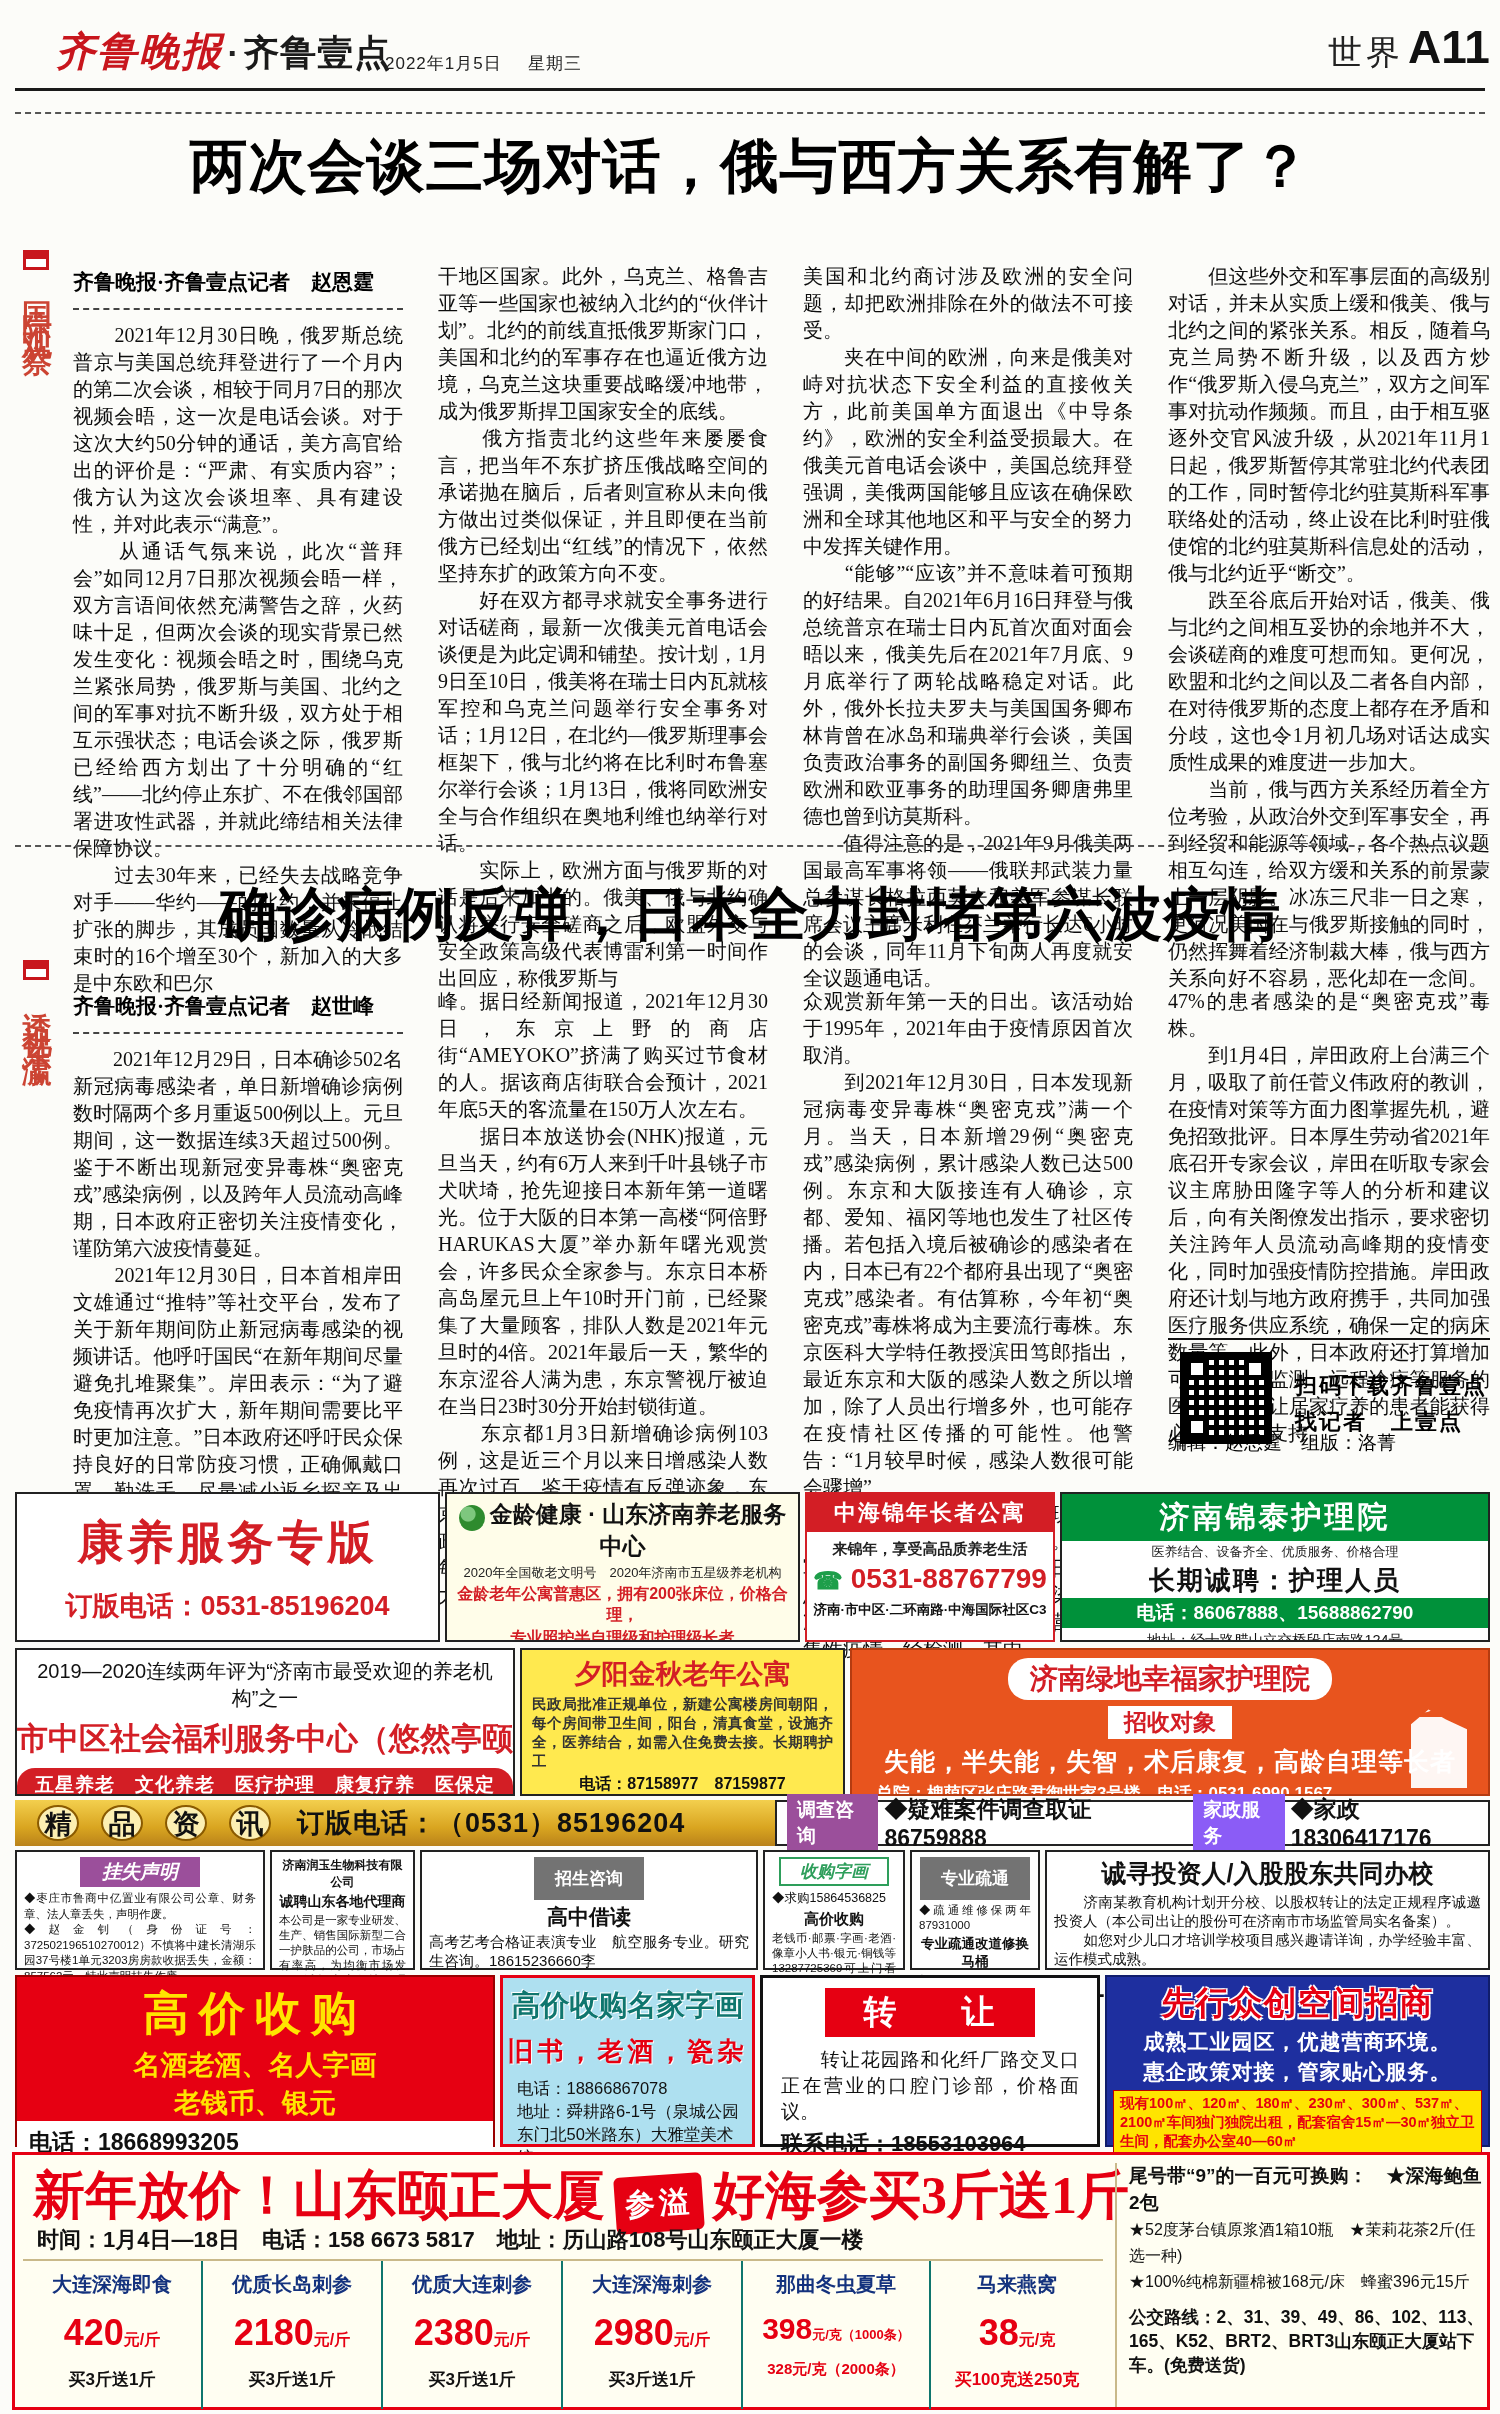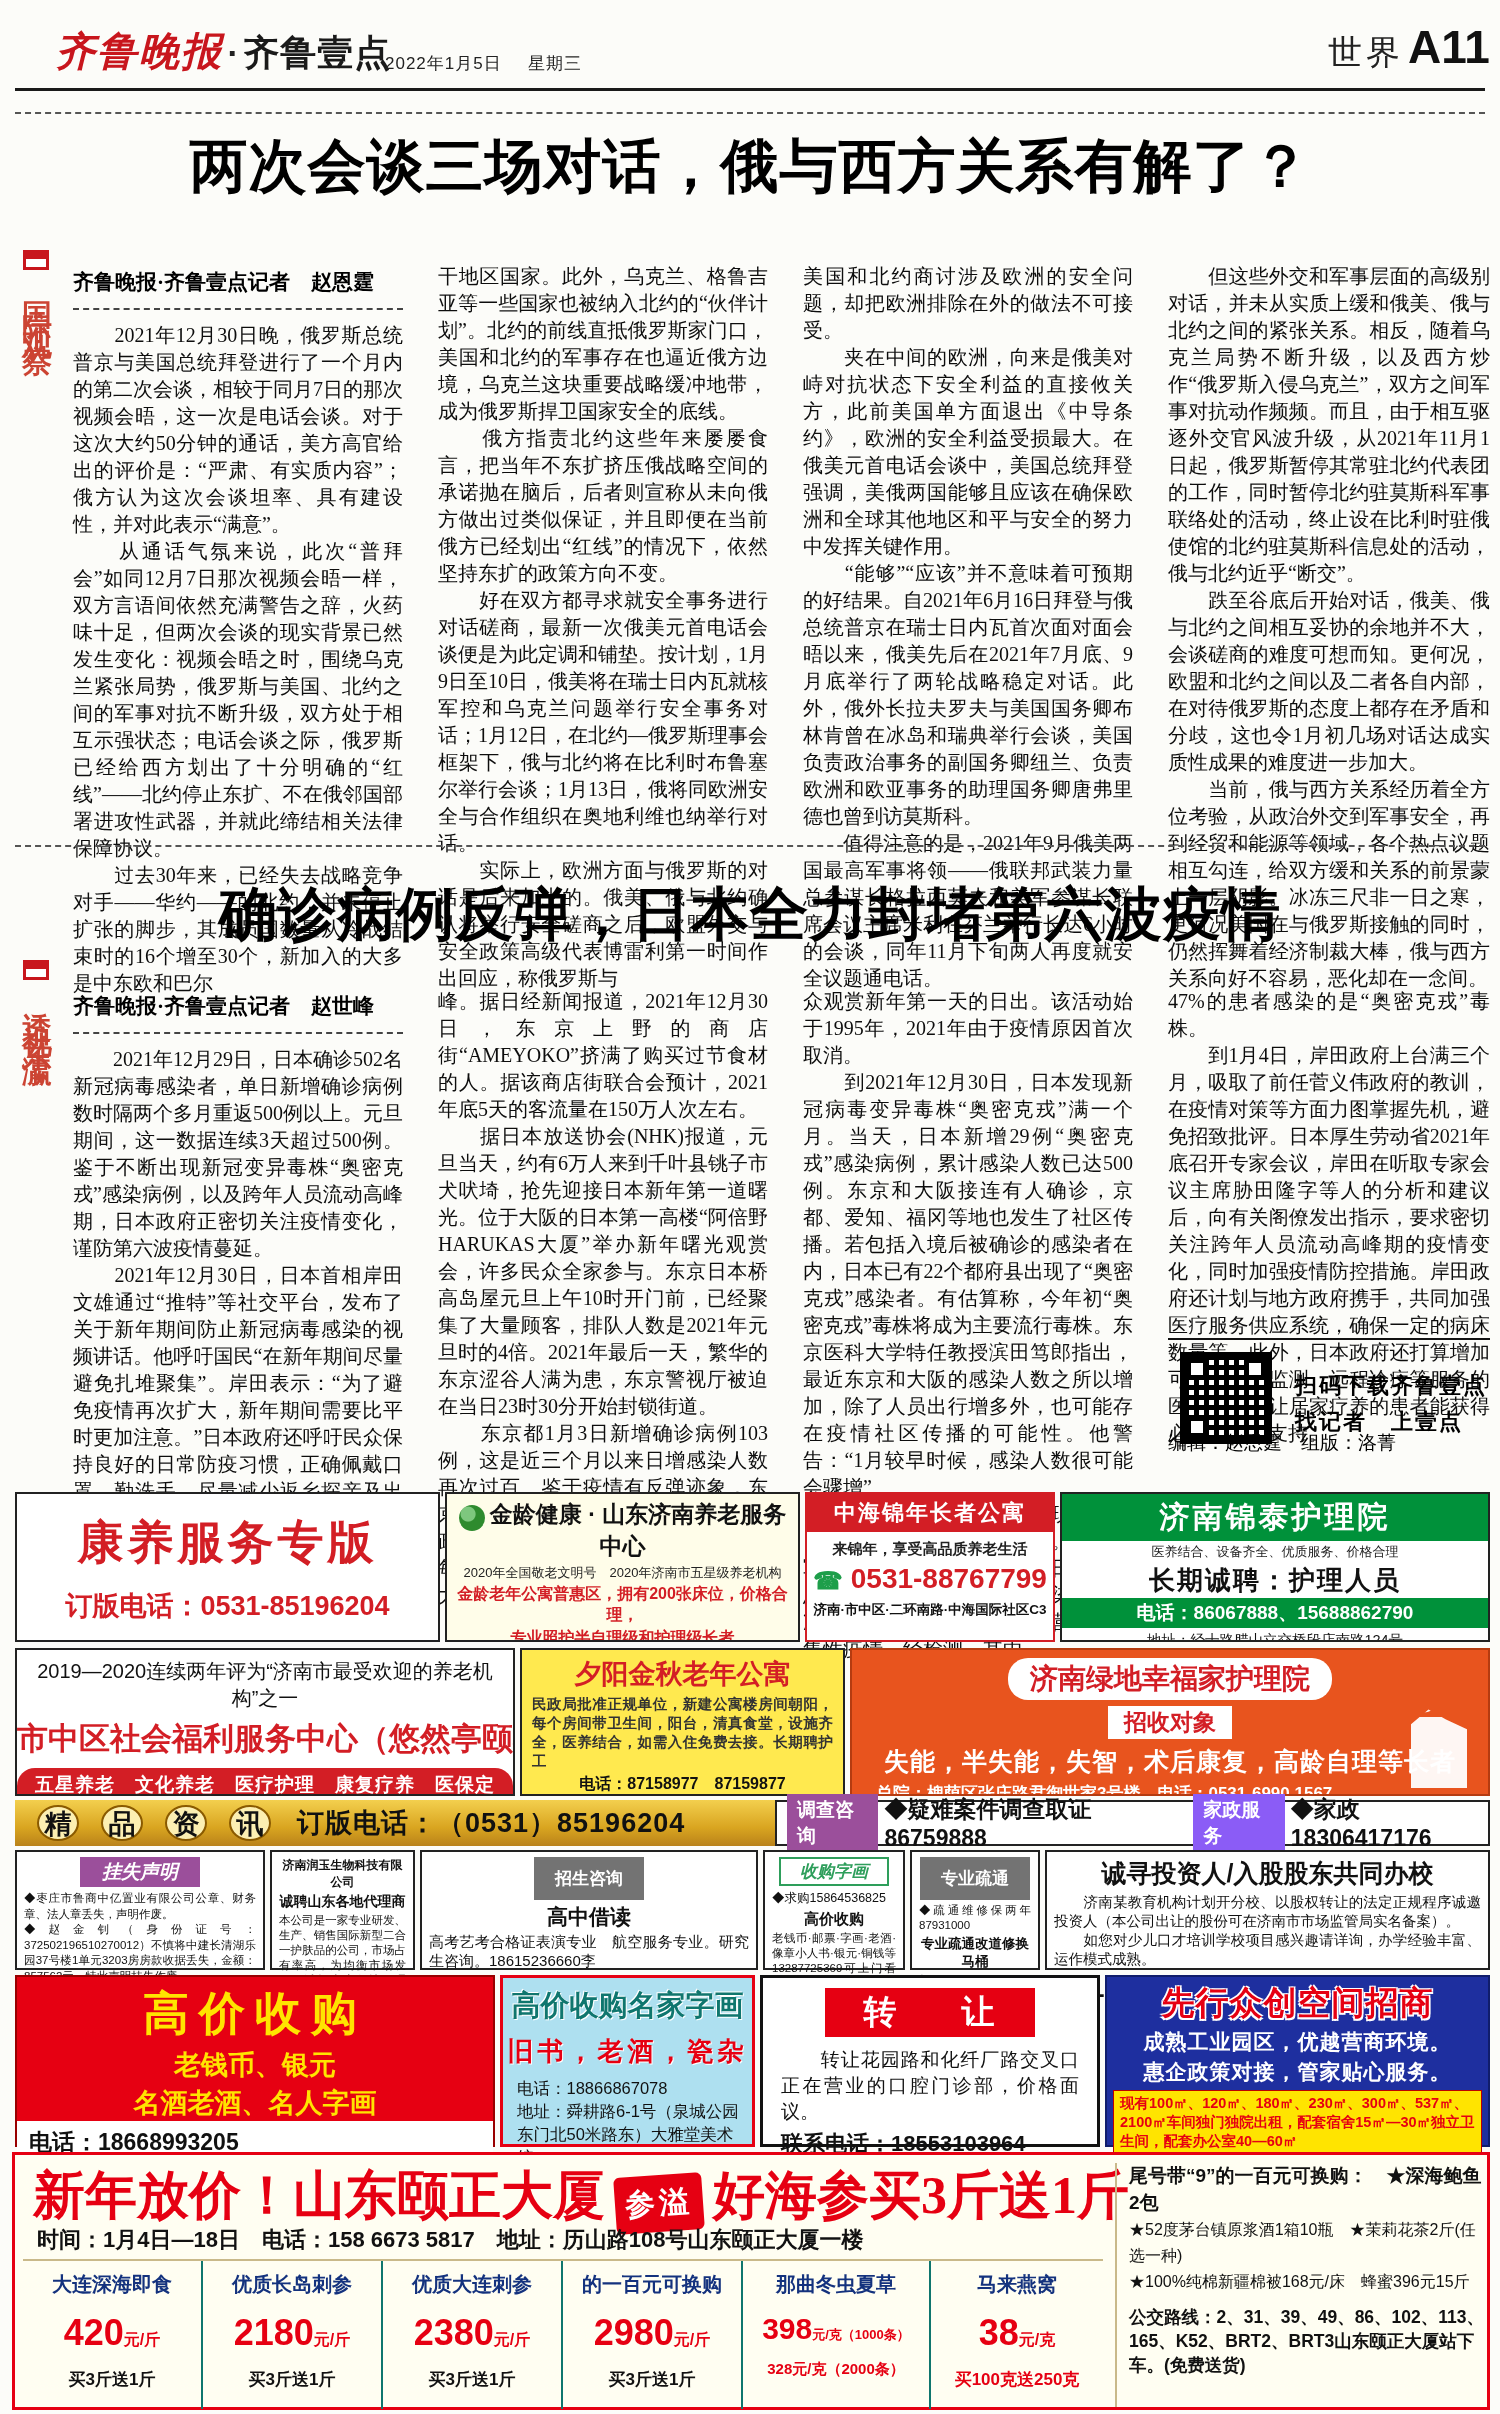--- a/index.html
+++ b/index.html
@@ -303,22 +303,22 @@
   </div>
   <div class="abs cl" style="left:1045px; top:1850px; width:445px; height:120px;">
     <div class="tz-title">诚寻投资人/入股股东共同办校</div>
     <div class="tz-body">　　济南某教育机构计划开分校、以股权转让的法定正规程序诚邀投资人（本公司出让的股份可在济南市市场监管局实名备案）。
 　　如您对少儿口才培训学校项目感兴趣请详询，办学经验丰富、运作模式成熟。</div>
     <div class="tz-phones">13006575863　13868181013</div>
   </div>
 
   <div class="abs gj" style="left:15px; top:1975px; width:480px; height:172px; border:2px solid #900;">
     <div class="gj-title">高价收购</div>
+    <div class="gj-line">名酒老酒、名人字画</div>
     <div class="gj-line">老钱币、银元</div>
-    <div class="gj-line">名酒老酒、名人字画</div>
     <div class="gj-white">
       <div class="gj-phone">电话：18668993205</div>
       <div class="gj-addr">地址：经十路 20637 号（蓝海御华西 100 米）陇泉艺术品收藏中心</div>
     </div>
   </div>
 
   <div class="abs mj" style="left:500px; top:1975px; width:255px; height:172px;">
     <div class="mj-title">高价收购名家字画</div>
     <div class="mj-sub">旧书，老酒，瓷杂</div>
     <div class="mj-contact">
@@ -357,21 +357,21 @@
         <div class="prod-name">优质长岛刺参</div>
         <div class="prod-price"><span>2180</span><span class="prod-unit">元/斤</span></div>
         <div class="prod-note">买3斤送1斤</div>
       </div>
       <div class="prod" style="position:relative; width:180px;">
         <div class="prod-name">优质大连刺参</div>
         <div class="prod-price"><span>2380</span><span class="prod-unit">元/斤</span></div>
         <div class="prod-note">买3斤送1斤</div>
       </div>
       <div class="prod" style="position:relative; width:180px;">
-        <div class="prod-name">的一百元可换购</div>
+        <div class="prod-name">大连深海刺参</div>
         <div class="prod-price"><span>2980</span><span class="prod-unit">元/斤</span></div>
         <div class="prod-note">买3斤送1斤</div>
       </div>
       <div class="prod" style="position:relative; width:188px;">
         <div class="prod-name">那曲冬虫夏草</div>
         <div class="prod-price" style="font-size:30px;"><span>398</span><span class="prod-unit" style="font-size:13px;">元/克（1000条）</span></div>
         <div class="prod-note" style="font-size:15px;">328元/克（2000条）</div>
       </div>
       <div class="prod" style="position:relative; width:172px; border-right:none;">
         <div class="prod-name">马来燕窝</div>

